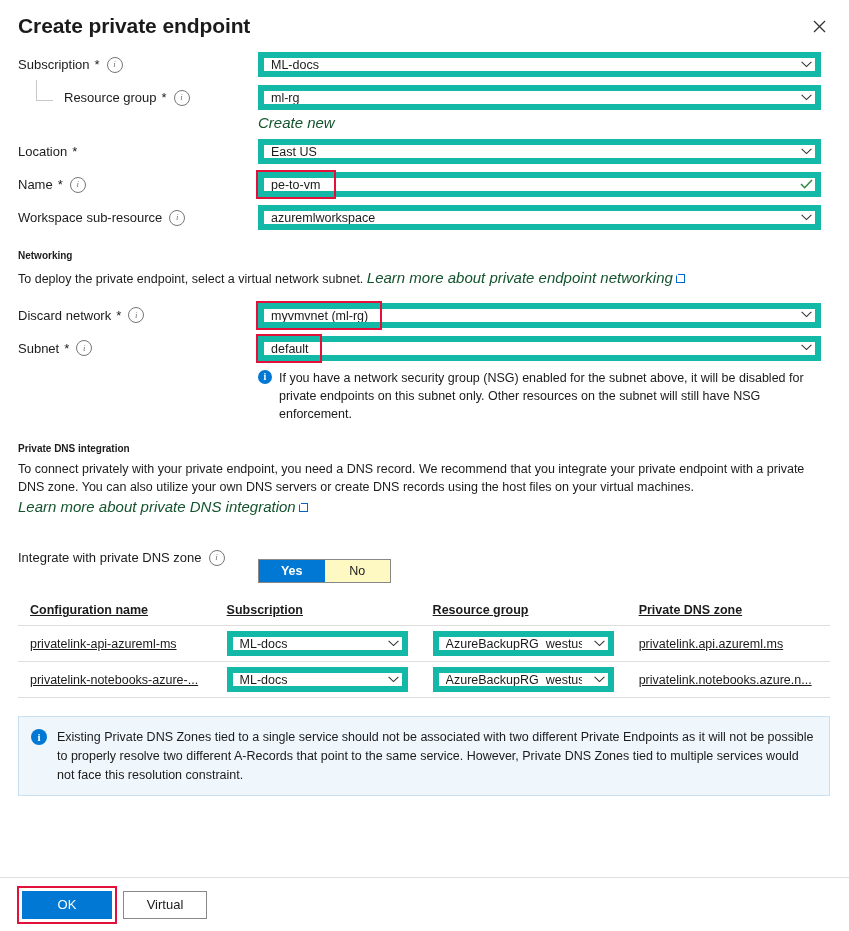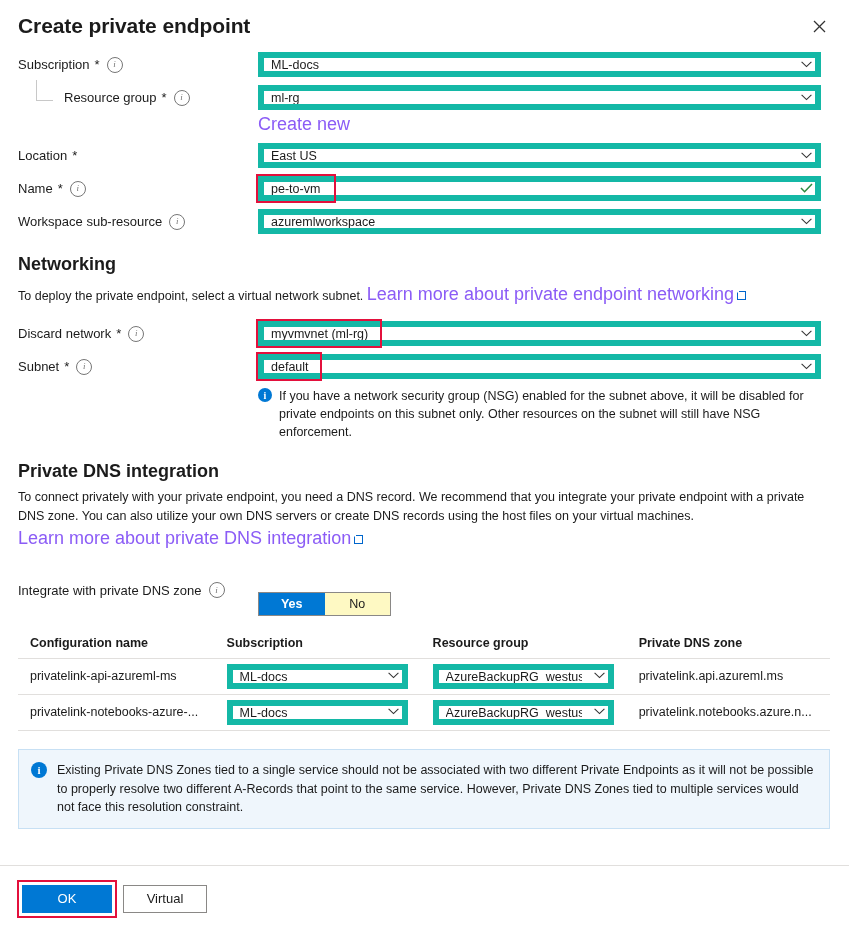--- a/index.html
+++ b/index.html
@@ -143,34 +143,35 @@
     font-size: 13px;
     line-height: 1;
     pointer-events: none;
   }
   .highlight-box {
     position: absolute;
     border: 2px solid #e3103c;
     pointer-events: none;
   }
   .link {
-    color: #8b5cf6;
+    color: #14532d;
     text-decoration: none;
     cursor: pointer;
-    font-size: 18px;
+    font-size: 15px;
+    font-style: italic;
   }
   .createnew-row {
     display: flex;
     margin-top: -4px;
     margin-bottom: 8px;
   }
   .createnew-spacer { width: 240px; flex: 0 0 240px; }
   
   .section-title {
-    font-size: 18px;
+    font-size: 10px;
     font-weight: 600;
     color: #1b1b1b;
     margin-top: 20px;
     margin-bottom: 6px;
   }
   .section-desc {
     font-size: 12.5px;
     color: #1b1b1b;
     line-height: 1.45;
     margin-bottom: 14px;
@@ -254,20 +255,21 @@
   }
   .toggle .off {
     background: #fef9c3;
     color: #1b1b1b;
   }
   
   .dns-table {
     width: 812px;
     border-collapse: collapse;
     margin-top: 14px;
+    text-decoration: underline;
   }
   .dns-table th {
     text-align: left;
     font-size: 12.5px;
     font-weight: 600;
     color: #1b1b1b;
     padding: 6px 8px 8px 12px;
     border-bottom: 1px solid #e1dfdd;
   }
   .dns-table td {
@@ -323,21 +325,21 @@
     font-size: 12.5px;
     line-height: 1.5;
     color: #1b1b1b;
   }
   
   .footer {
     position: absolute;
     left: 0;
     bottom: 0;
     width: 849px;
-    height: 66px;
+    height: 54px;
     border-top: 1px solid #e1dfdd;
     box-sizing: border-box;
     display: flex;
     align-items: center;
     padding-left: 22px;
     gap: 11px;
   }
   .btn-primary {
     background: #0078d4;
     color: #fff;

